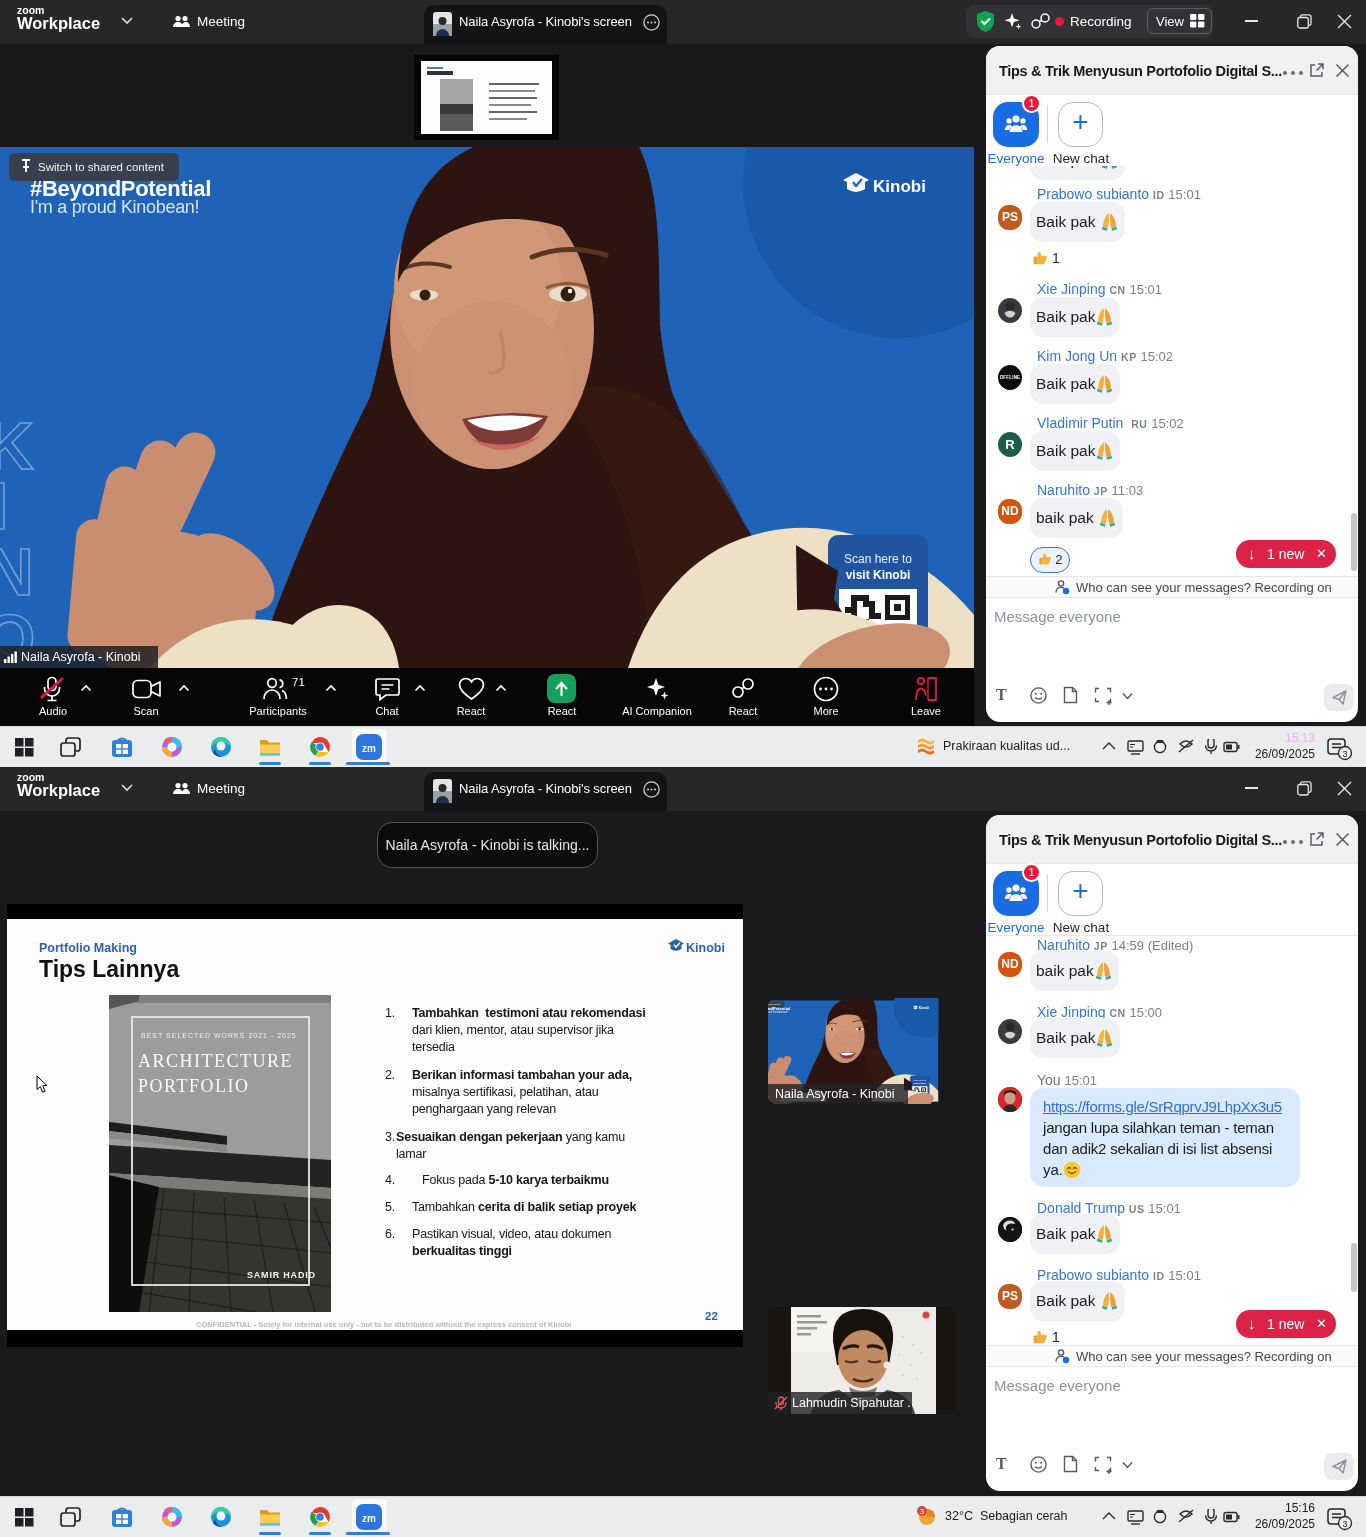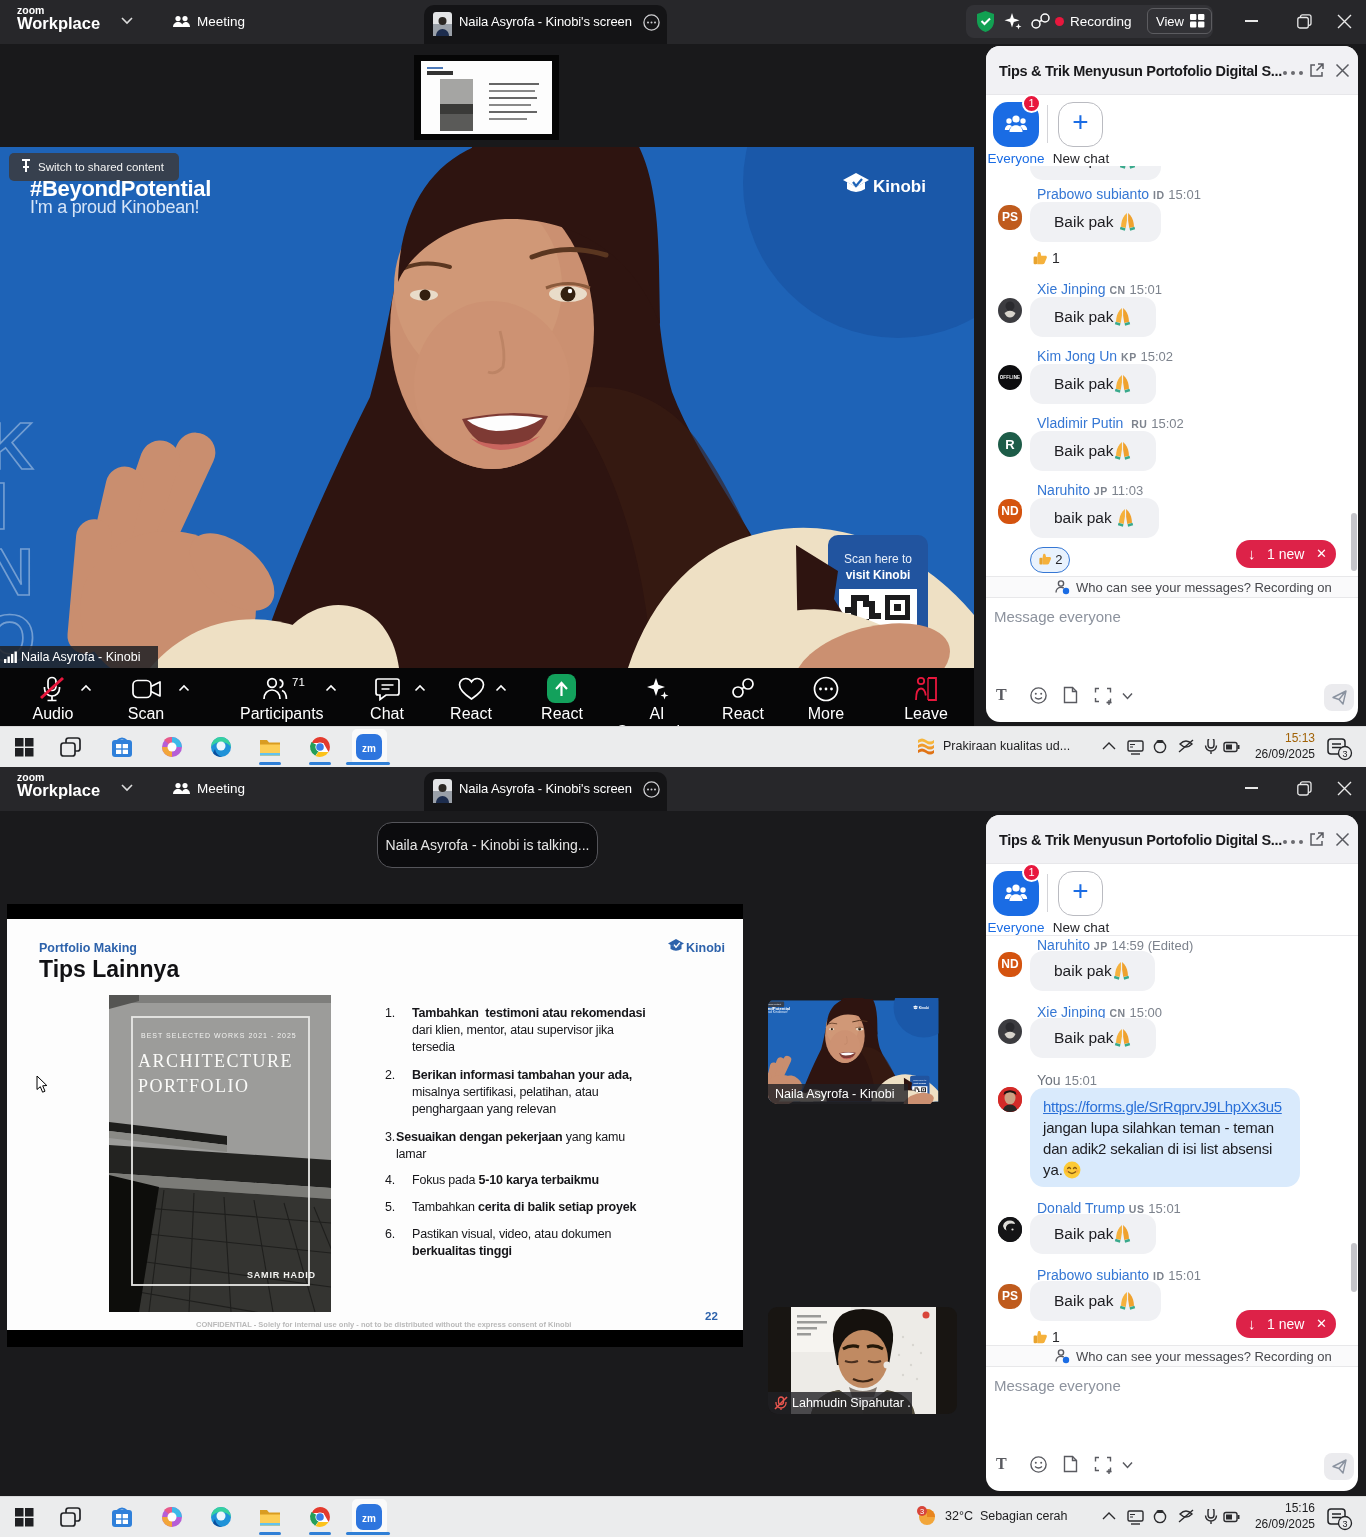--- a/index.html
+++ b/index.html
@@ -8,26 +8,26 @@
 .tbar{left:0;width:1366px;height:44px;background:#27272a}
 .tab{background:#141416;border-radius:10px 10px 0 0;height:39px}
 .wlabel{color:#fff;line-height:1}
 .tskbar{left:0;width:1366px;height:41px;background:#ebeced;border-top:1px solid #d9d9da}
 .chatpanel{left:986px;width:372px;background:#fff;border-radius:14px;overflow:hidden}
 .chead{left:0;top:0;width:372px;height:49px;background:#f1f1f4;border-bottom:1px solid #e7e7ea}
 .ctitle{left:13px;top:17px;font-size:14.5px;letter-spacing:-0.3px;font-weight:bold;color:#19191c}
 .namerow{font-size:14px;color:#3577d4;white-space:nowrap}
 .cc{font-size:10.5px;font-weight:bold;color:#7d838d;letter-spacing:.5px}
 .ts{font-size:13px;color:#7d838d;font-weight:normal}
-.bub{background:#f0f1f4;border-radius:13px;height:40px;line-height:40px;padding:0 24px;font-size:15.5px;color:#1c1c20;white-space:nowrap;width:fit-content}
+.bub{background:#f0f1f4;border-radius:13px;height:40px;line-height:40px;padding:0 6px;font-size:15.5px;color:#1c1c20;white-space:nowrap;width:fit-content}
 .bub .emj{width:19px;height:19px;vertical-align:-4px}
 .av{width:24px;height:25px;border-radius:45%;text-align:center;font-weight:bold}
 .avp{width:24px;height:25px;border-radius:50%;overflow:hidden}
 .emj{width:16px;height:16px;vertical-align:-3px}
-.toolitem{color:#fff;font-size:16px;text-align:center}
+.toolitem{color:#fff;font-size:11px;text-align:center}
 </style></head>
 <body>
 <svg width="0" height="0" style="position:absolute">
 <defs>
 <g id="pray">
  <path d="M7.5,0.8 C4.8,3.2 3.2,6.2 2.8,9.6 L2.5,12.5 L6.5,13.5 L7.5,7.2 Z" fill="#f5b13c"></path>
  <path d="M8.5,0.8 C11.2,3.2 12.8,6.2 13.2,9.6 L13.5,12.5 L9.5,13.5 L8.5,7.2 Z" fill="#efa12e"></path>
  <path d="M2.1,12.4 L6.3,13.6 L5.8,15.7 L1.6,14.5 Z" fill="#3aa98c"></path>
  <path d="M13.9,12.4 L9.7,13.6 L10.2,15.7 L14.4,14.5 Z" fill="#3aa98c"></path>
 </g>
@@ -409,21 +409,21 @@
 <div class="a" style="left:259px;top:762px;width:22px;height:3px;background:#2f7fd6;border-radius:2px"></div>
 <div class="a" style="left:309px;top:762px;width:22px;height:3px;background:#2f7fd6;border-radius:2px"></div>
 <div class="a" style="left:346px;top:762px;width:44px;height:3px;background:#2f7fd6;border-radius:2px"></div>
 <svg class="a" style="left:915px;top:735px" width="23" height="23" viewBox="0 0 23 23">
     <use href="#aqi"></use>
   </svg>
 <div class="a" style="left:943px;top:739px;font-size:12.5px;color:#1d1d1f">Prakiraan kualitas ud...</div>
 <svg class="a" style="left:1100px;top:739px" width="140" height="16" viewBox="0 0 140 16">
     <use href="#tray"></use>
   </svg>
-<div class="a" style="left:1255px;top:731px;width:60px;font-size:12px;color:#a16207;text-align:right">15:13</div>
+<div class="a" style="left:1255px;top:731px;width:60px;font-size:12px;color:#f0abfc;text-align:right">15:13</div>
 <div class="a" style="left:1245px;top:747px;width:70px;font-size:12px;color:#1d1d1f;text-align:right">26/09/2025</div>
 <svg class="a" style="left:1327px;top:737px" width="26" height="24" viewBox="0 0 26 24">
     <use href="#notif"></use>
   </svg>
 
 <div class="a chatpanel" style="top:46px;height:676px">
  <div class="a chead"></div>
  <div class="a ctitle">Tips &amp; Trik Menyusun Portofolio Digital S...</div>
  <svg class="a" style="left:296px;top:24px" width="22" height="6" viewBox="0 0 22 6">
       <circle cx="3" cy="3" r="2" fill="#6b6b70"></circle>
@@ -616,21 +616,21 @@
  <div style="position:relative;margin-bottom:11px">
       <span style="position:absolute;left:0">2.</span>
       <div style="margin-left:27px"><b>Berikan informasi tambahan your ada,</b><br>misalnya sertifikasi, pelatihan, atau<br>penghargaan yang relevan</div>
     </div>
  <div style="position:relative;margin-bottom:9px">
       <span style="position:absolute;left:0">3.</span>
       <div style="margin-left:11px"><b>Sesuaikan dengan pekerjaan</b> yang kamu<br>lamar</div>
     </div>
  <div style="position:relative;margin-bottom:10px">
       <span style="position:absolute;left:0">4.</span>
-      <div style="margin-left:27px">Fokus pada <b>5-10 karya terbaikmu</b></div>
+      <div style="margin-left:37px">Fokus pada <b>5-10 karya terbaikmu</b></div>
     </div>
  <div style="position:relative;margin-bottom:10px">
       <span style="position:absolute;left:0">5.</span>
       <div style="margin-left:27px">Tambahkan <b>cerita di balik setiap proyek</b></div>
     </div>
  <div style="position:relative">
       <span style="position:absolute;left:0">6.</span>
       <div style="margin-left:27px">Pastikan visual, video, atau dokumen<br><b>berkualitas tinggi</b></div>
     </div>
 </div>

